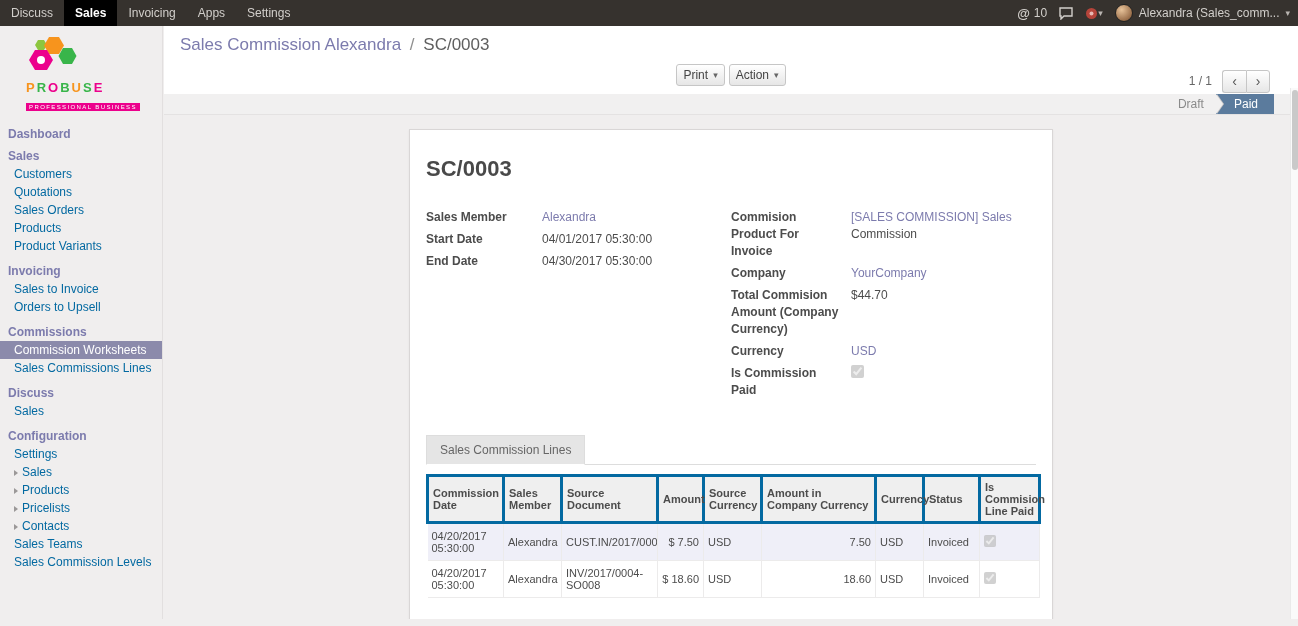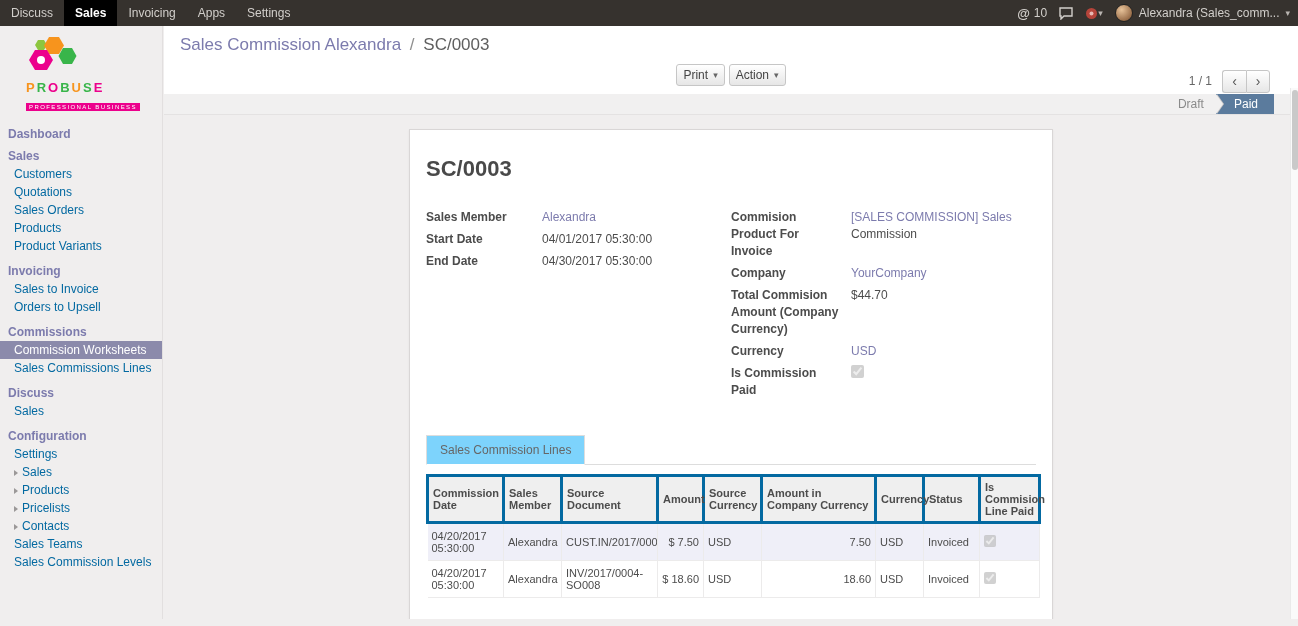--- a/index.html
+++ b/index.html
@@ -86,21 +86,21 @@
   .fgroup { width: 50%; }
   .frow { display: flex; margin-bottom: 5px; font-size: 12px; line-height: 1.42; }
   .flabel { font-weight: bold; flex: none; width: 116px; padding-right: 8px; color: #4c4c4c; }
   .fgroup.right .flabel { width: 120px; }
   .fvalue { flex: 1; color: #4c4c4c; }
   a.link { color: #7c7bad; text-decoration: none; cursor: pointer; }
   .fvalue input[type="checkbox"] { width: 13px; height: 13px; }
 
   
   .notebook { margin-top: 30px; border-bottom: 1px solid #dddddd; }
-  .tab { display: inline-block; position: relative; top: 1px; background: #7dd3fc;
+  .tab { display: inline-block; position: relative; top: 1px; background: #e5e5e5;
     border: 1px solid #dddddd; border-bottom: 1px solid #fff; padding: 7px 13px;
     font-size: 12px; color: #666; cursor: pointer; }
   table.lines { width: 100%; border-collapse: collapse; table-layout: fixed; margin-top: 9px;
     font-size: 11px; }
   table.lines th { background: #efefef; border: 3px solid #0369a1; font-weight: bold;
     text-align: left; vertical-align: middle; padding: 4px 4px; color: #4c4c4c; }
   tbody.rows td { padding: 6px 4px; border-right: 1px solid #ecebeb; border-bottom: 1px solid #ecebeb;
     vertical-align: middle; overflow: hidden; }
   tbody.rows tr { cursor: pointer; }
   tbody.rows tr:nth-child(odd) td { background: #efeff8; }

